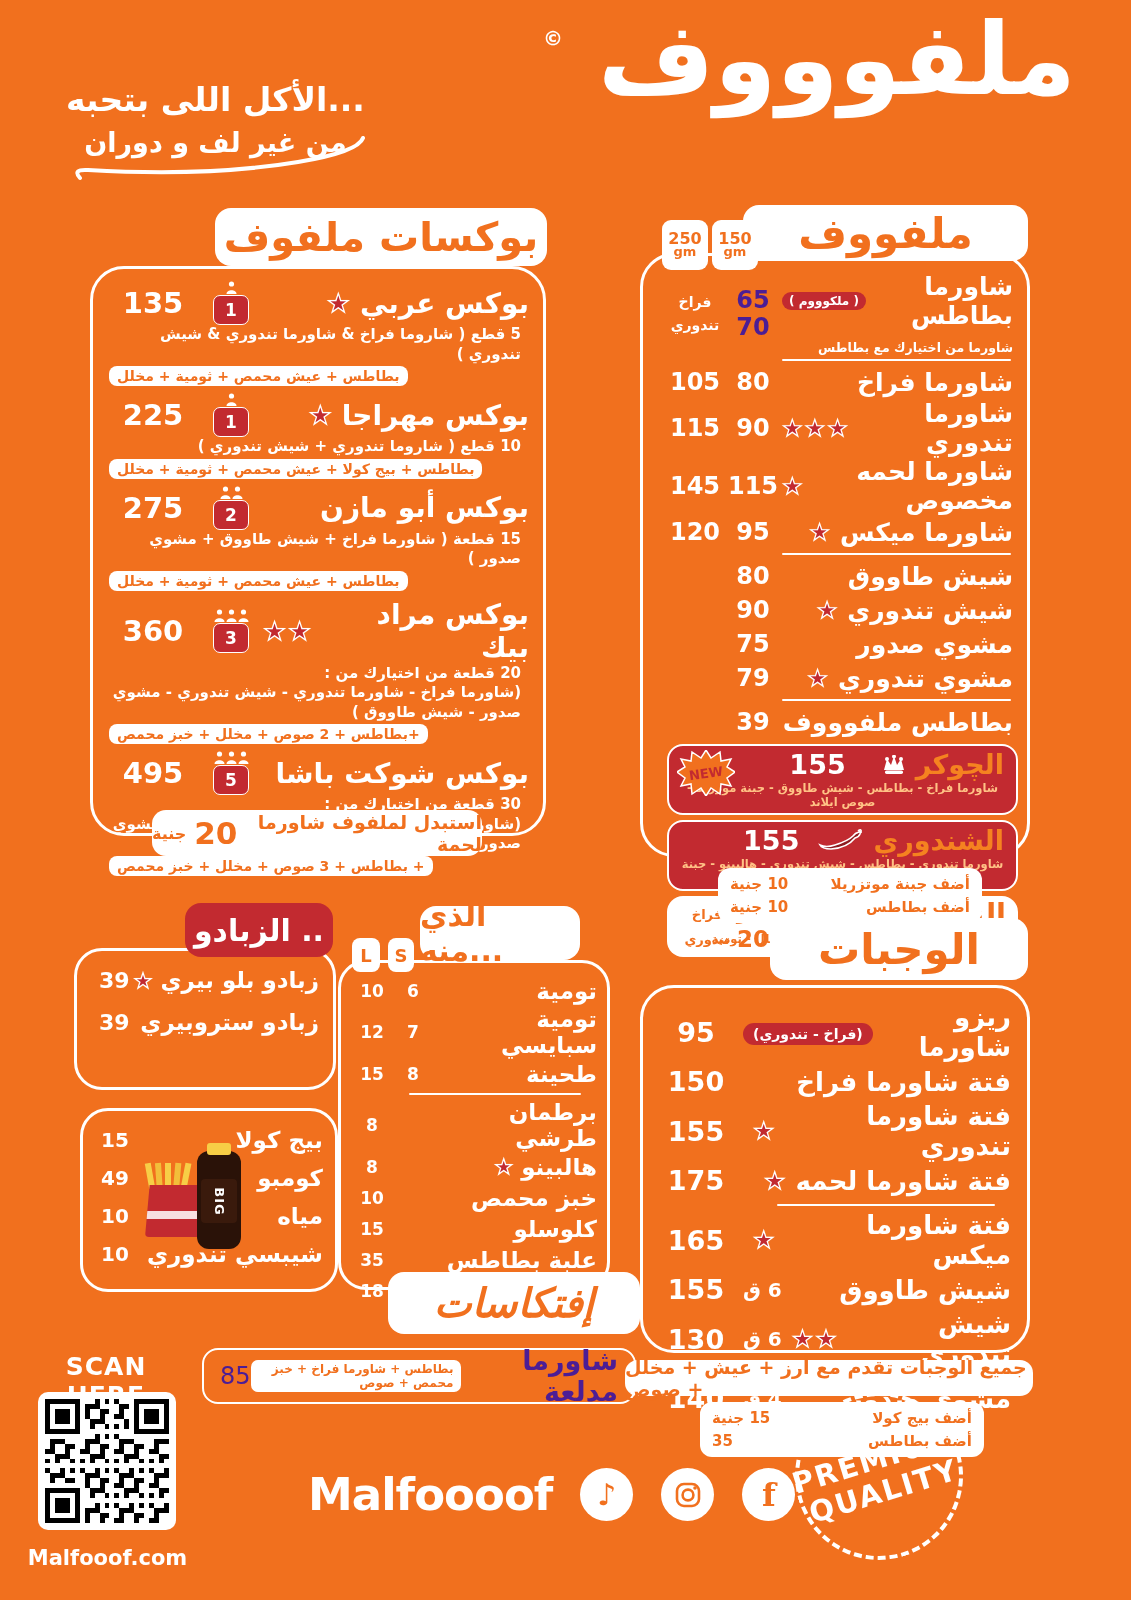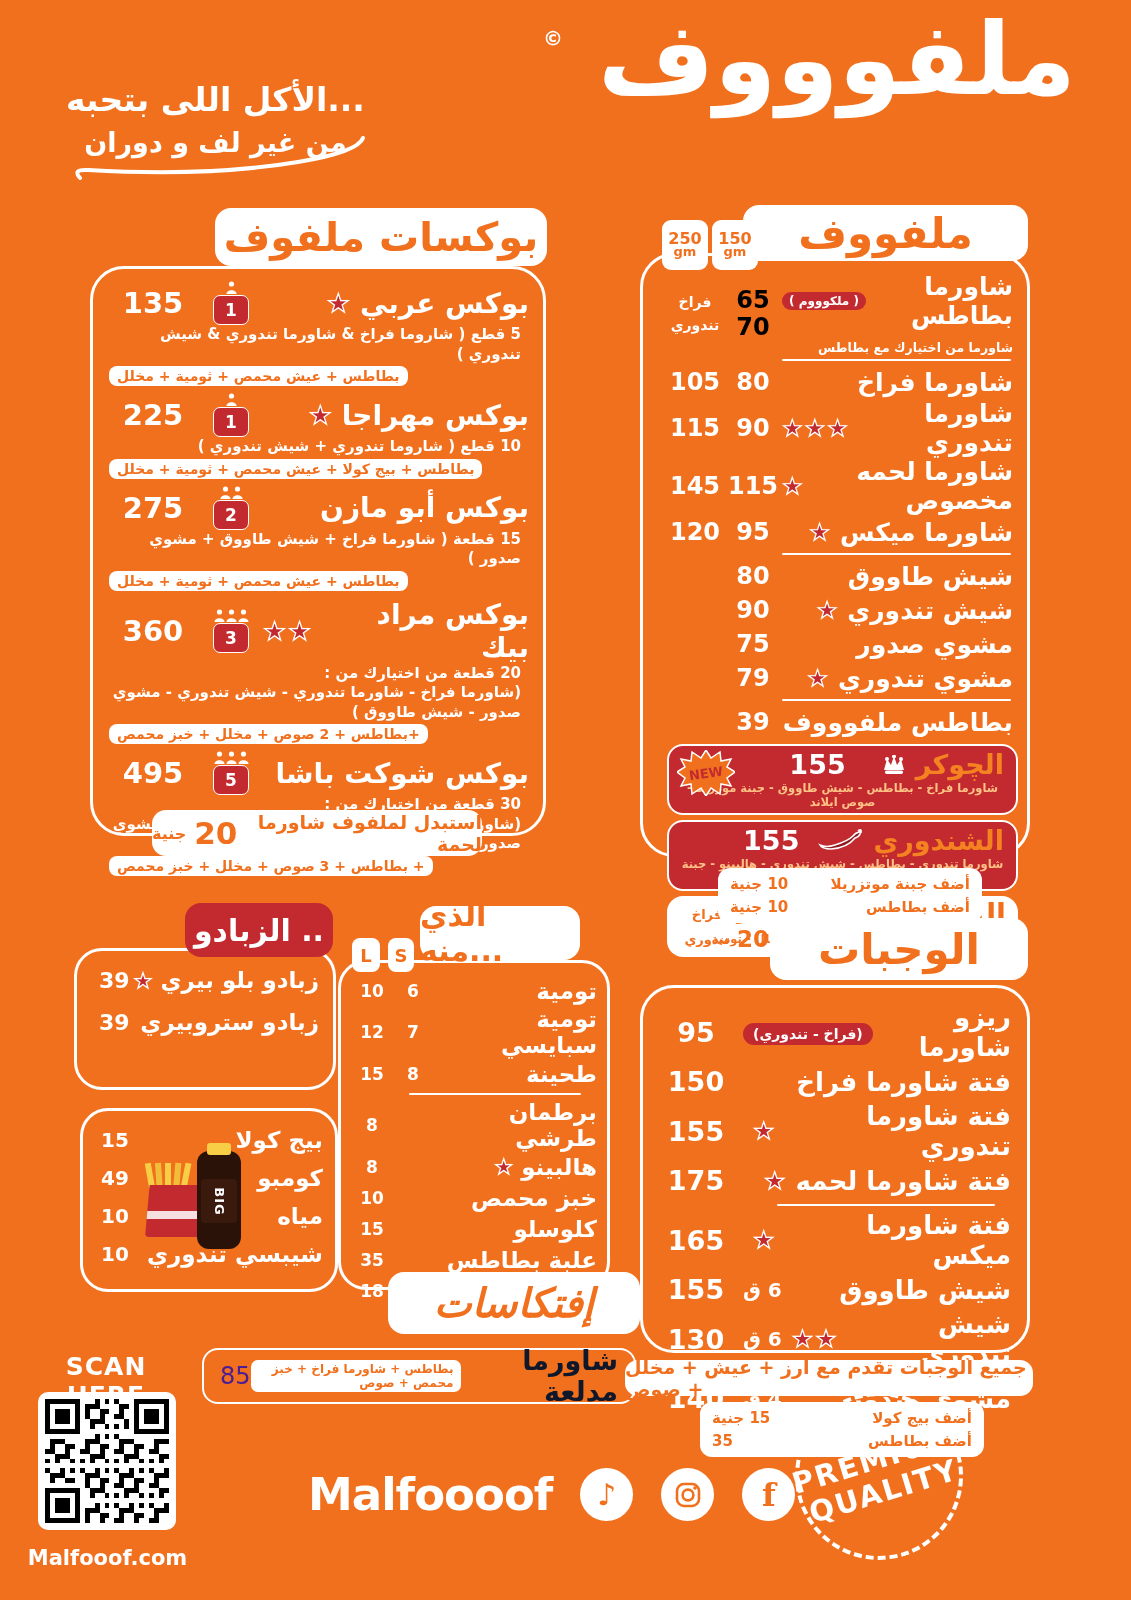--- a/index.html
+++ b/index.html
@@ -28,21 +28,21 @@
          align-items:center;justify-content:center;color:#F1701E;font-weight:900;line-height:0.95;}
   .gmbox .n{font-size:16px;} .gmbox .u{font-size:13px;}
   #malfoof-card{left:640px;top:253px;width:390px;height:604px;padding-top:16px;box-sizing:border-box;}
   .m-row{display:grid;grid-template-columns:58px 58px 1fr;align-items:center;min-height:34px;padding:0 14px 0 8px;}
   .m-pcol{text-align:center;color:#fff;font-weight:900;font-size:24px;}
   .m-name-cell{direction:rtl;text-align:right;color:#fff;font-weight:900;font-size:25px;
                display:flex;align-items:center;gap:8px;justify-content:flex-start;}
   .star{color:#C22A30;-webkit-text-stroke:1.2px #fff;text-stroke:1.2px #fff;font-size:0.92em;letter-spacing:2px;
         text-shadow:0 0 1px #fff;}
   .m-variant-label{font-size:14px;font-weight:bold;color:#fff;line-height:1.6;}
-  .m-price-sm{font-size:24px;font-weight:900;color:#000000;line-height:1.1;}
+  .m-price-sm{font-size:24px;font-weight:900;color:#4c1d95;line-height:1.1;}
   .m-sub{font-size:12.5px;font-weight:bold;color:#fff;margin-top:2px;margin-left:6px;}
   .m-badge-pill{background:#C22A30;color:#fff;font-size:12px;font-weight:bold;border-radius:10px;
                 padding:2px 7px;white-space:nowrap;}
   .m-divider{height:2px;background:#fff;width:62%;margin:4px 16px 4px auto;border-radius:2px;}
   
   .banner{margin:5px 9px;border-radius:16px;padding:3px 12px 4px;position:relative;}
   .banner.red{background:#C22A30;border:2.5px solid #fff;}
   .banner.white{background:#fff;}
   .b-line{display:flex;direction:rtl;align-items:center;gap:10px;}
   .b-title{color:#F58220;font-weight:900;font-size:27px;line-height:1.1;}
@@ -103,21 +103,21 @@
   .meal-name{color:#fff;font-weight:900;font-size:26px;text-align:right;display:flex;direction:rtl;
              align-items:center;gap:8px;}
   .meal-mid{color:#fff;font-weight:900;font-size:20px;padding:0 10px;direction:rtl;}
   .meal-pill{background:#C22A30;color:#fff;font-size:14px;font-weight:bold;border-radius:12px;padding:3px 10px;}
   .meal-price{color:#fff;font-weight:900;font-size:27px;text-align:center;}
   #meals-note{left:625px;top:1360px;width:408px;height:36px;border-radius:13px;font-size:19px;}
   #meals-addons{left:700px;top:1402px;width:260px;}
   
   #eftek-row{left:202px;top:1348px;width:434px;height:56px;border:2.5px solid #fff;border-radius:16px;
              display:flex;direction:rtl;align-items:center;justify-content:space-between;padding:0 16px;box-sizing:border-box;}
-  .ef-name{color:#0f172a;font-weight:900;font-size:27px;padding-left:32px;}
+  .ef-name{color:#4c1d95;font-weight:900;font-size:27px;padding-left:32px;}
   .ef-tag{background:#fff;color:#F1701E;font-weight:900;font-size:12px;border-radius:7px;padding:2px 7px;}
   .ef-price{color:#4c1d95;font-weight:400;font-size:24px;}
   
   #scan-here{left:33px;top:1352px;width:146px;text-align:center;color:#fff;font-weight:900;font-size:25px;letter-spacing:1px;}
   #qr-box{left:38px;top:1392px;width:138px;height:138px;background:#fff;border-radius:10px;padding:7px;box-sizing:border-box;}
   #website{left:20px;top:1546px;width:175px;text-align:center;color:#fff;font-weight:900;font-size:21px;}
   #brand-row{left:308px;top:1468px;display:flex;align-items:center;gap:28px;}
   #brand-name{color:#fff;font-weight:900;font-size:45px;letter-spacing:-1px;}
   .soc{width:53px;height:53px;border-radius:50%;background:#fff;display:flex;align-items:center;justify-content:center;
        color:#F1701E;font-weight:900;}

